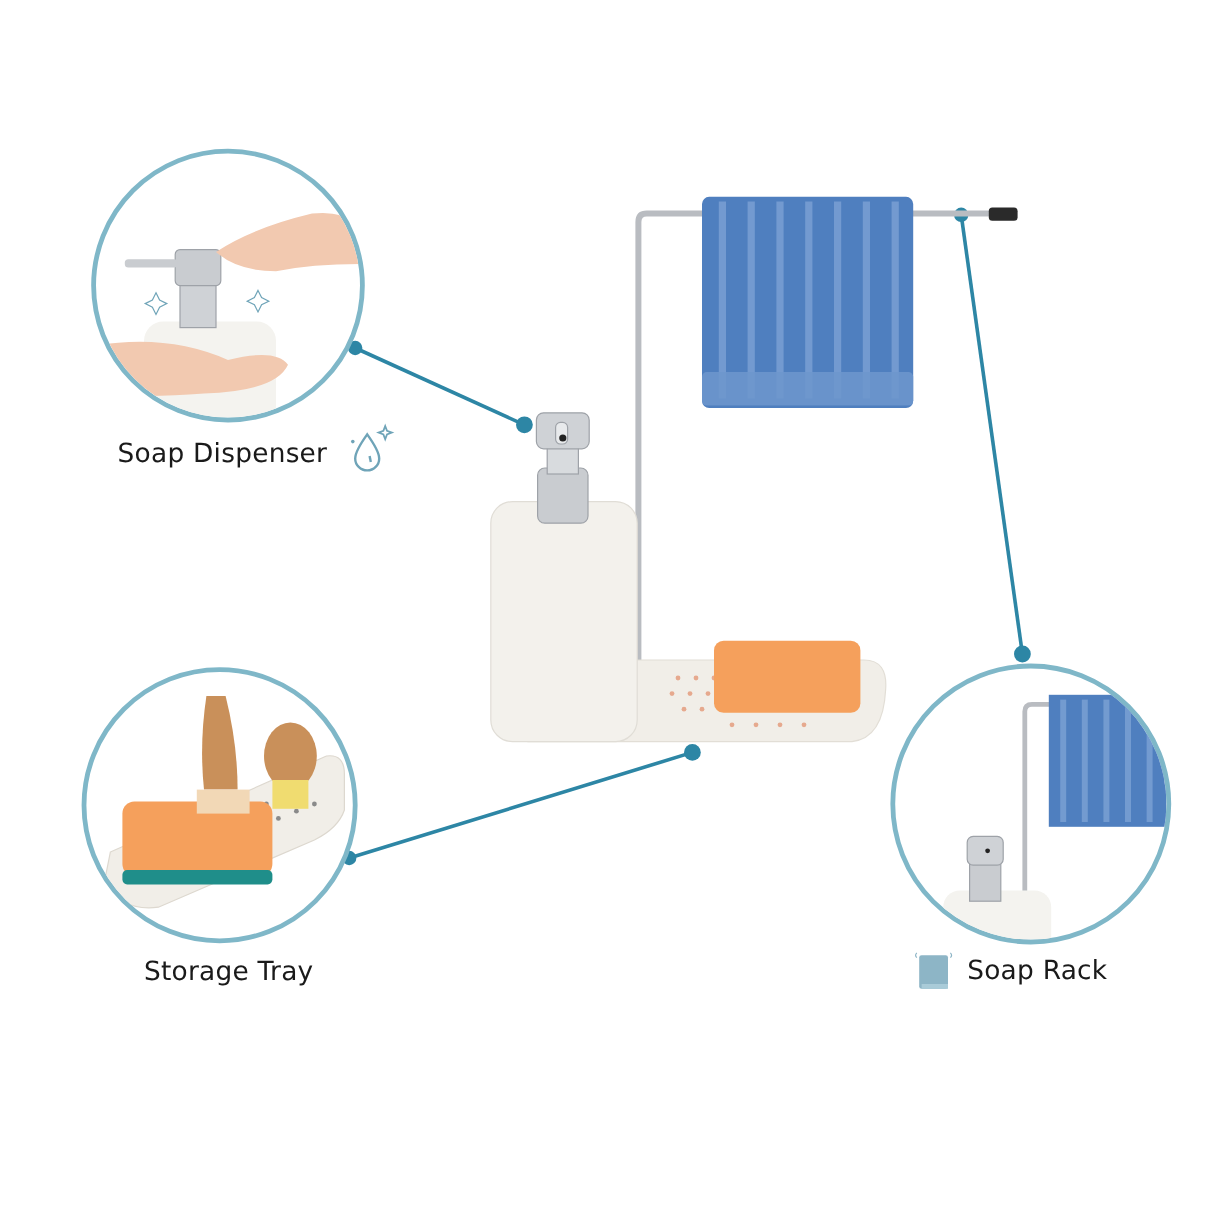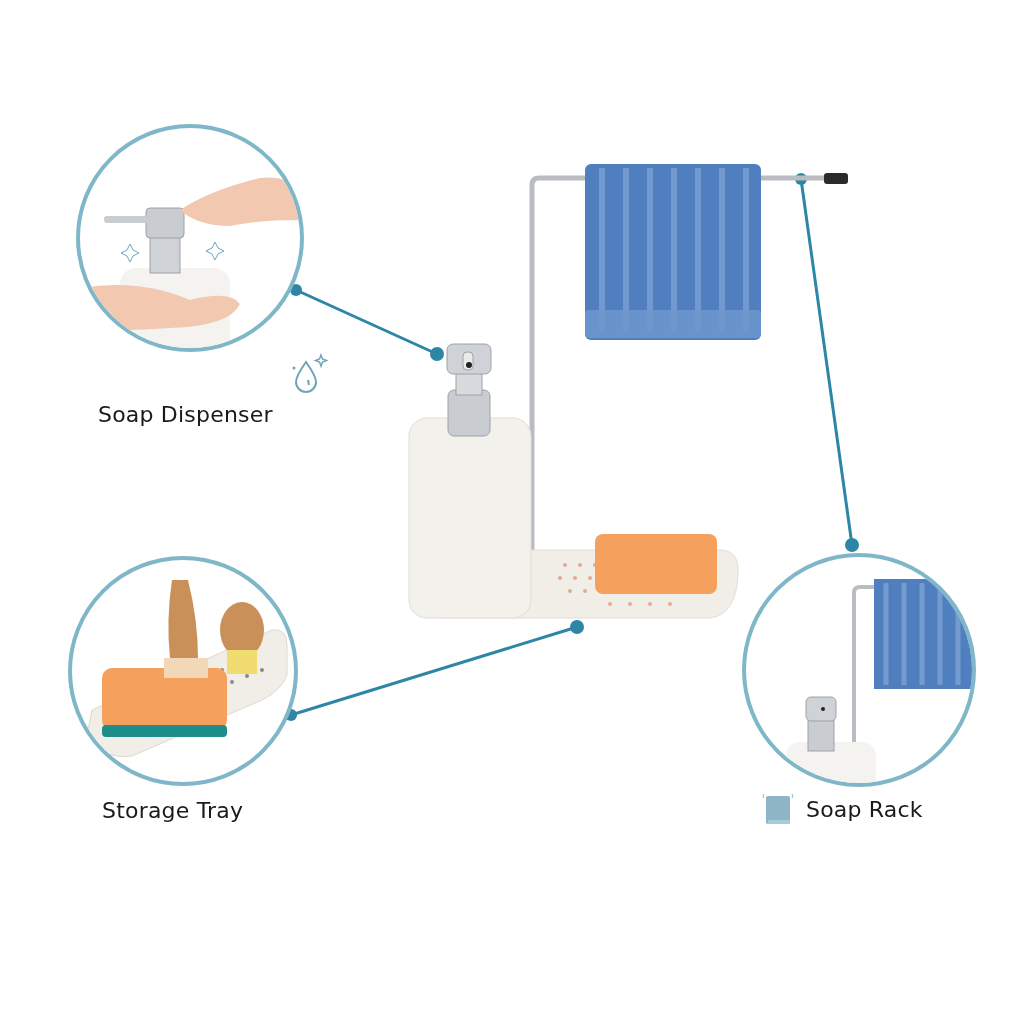--- a/index.html
+++ b/index.html
@@ -79,21 +79,21 @@
     <rect x="40" y="140" width="110" height="90" rx="16" fill="#f4f3ef"></rect>
     <rect x="70" y="105" width="30" height="40" fill="#cfd2d6" stroke="#9ea2a8"></rect>
     <rect x="66" y="80" width="38" height="30" rx="4" fill="#c9ccd0" stroke="#9ea2a8"></rect>
     <rect x="24" y="88" width="44" height="7" rx="3" fill="#c9ccd0"></rect>
     <path d="M100 82 Q130 62 180 50 Q205 47 220 60 L220 92 Q180 92 150 98 Q118 98 100 82 Z" fill="#f2c9b0"></path>
     <path d="M0 160 Q60 150 110 172 Q150 162 160 176 Q150 198 90 200 Q40 204 0 200 Z" fill="#f2c9b0"></path>
     <path d="M50 116 l3 6 l6 3 l-6 3 l-3 6 l-3 -6 l-6 -3 l6 -3 z" fill="none" stroke="#6fa4b8"></path>
     <path d="M135 114 l3 6 l6 3 l-6 3 l-3 6 l-3 -6 l-6 -3 l6 -3 z" fill="none" stroke="#6fa4b8"></path>
   </svg>
 </div>
-<div class="label" style="left:98px;top:366px;margin-top:36px;">Soap Dispenser</div>
+<div class="label" style="left:98px;top:366px;">Soap Dispenser</div>
 <div class="abs" style="left:290px;top:352px;width:40px;height:44px;">
   <svg width="40" height="44" viewBox="0 0 40 44">
     <path d="M16 10 Q6 24 6 30 A10 10 0 0 0 26 30 Q26 24 16 10 Z" fill="none" stroke="#6fa4b8" stroke-width="2"></path>
     <line x1="18" y1="28" x2="19" y2="33" stroke="#6fa4b8" stroke-width="2"></line>
     <path d="M31 3 l1.5 4 l4 1.5 l-4 1.5 l-1.5 4 l-1.5 -4 l-4 -1.5 l4 -1.5 z" fill="none" stroke="#6fa4b8" stroke-width="1.5"></path>
     <circle cx="4" cy="16" r="1.5" fill="#6fa4b8"></circle>
   </svg>
 </div>
 
 <div class="circle" style="left:68px;top:556px;width:230px;height:230px;">
@@ -111,21 +111,21 @@
         <circle cx="130" cy="158" r="2"></circle>
     </g>
     <rect x="30" y="108" width="125" height="62" rx="10" fill="#f5a05c"></rect>
     <rect x="30" y="165" width="125" height="12" rx="4" fill="#1f8e8a"></rect>
     <path d="M100 20 Q94 60 98 98 L126 98 Q126 60 116 20 Z" fill="#c9905a"></path>
     <rect x="92" y="98" width="44" height="20" fill="#f2d8b6"></rect>
     <ellipse cx="170" cy="70" rx="22" ry="28" fill="#c9905a"></ellipse>
     <rect x="155" y="90" width="30" height="24" fill="#f0dc70"></rect>
   </svg>
 </div>
-<div class="label" style="left:102px;top:798px;">Storage Tray</div>
+<div class="label" style="left:120px;top:798px;">Storage Tray</div>
 
 <div class="circle" style="left:742px;top:553px;width:234px;height:234px;">
   <svg width="226" height="226" viewBox="0 0 226 226">
     <path d="M108 226 L108 36 Q108 30 114 30 L140 30" fill="none" stroke="#b9bcc1" stroke-width="4"></path>
     <rect x="128" y="22" width="110" height="110" fill="#4f7fbf"></rect>
     <g stroke="#7fa4d6" stroke-width="5" opacity="0.75">
       <line x1="140" y1="26" x2="140" y2="128"></line>
         <line x1="158" y1="26" x2="158" y2="128"></line>
       <line x1="176" y1="26" x2="176" y2="128"></line>
         <line x1="194" y1="26" x2="194" y2="128"></line>

